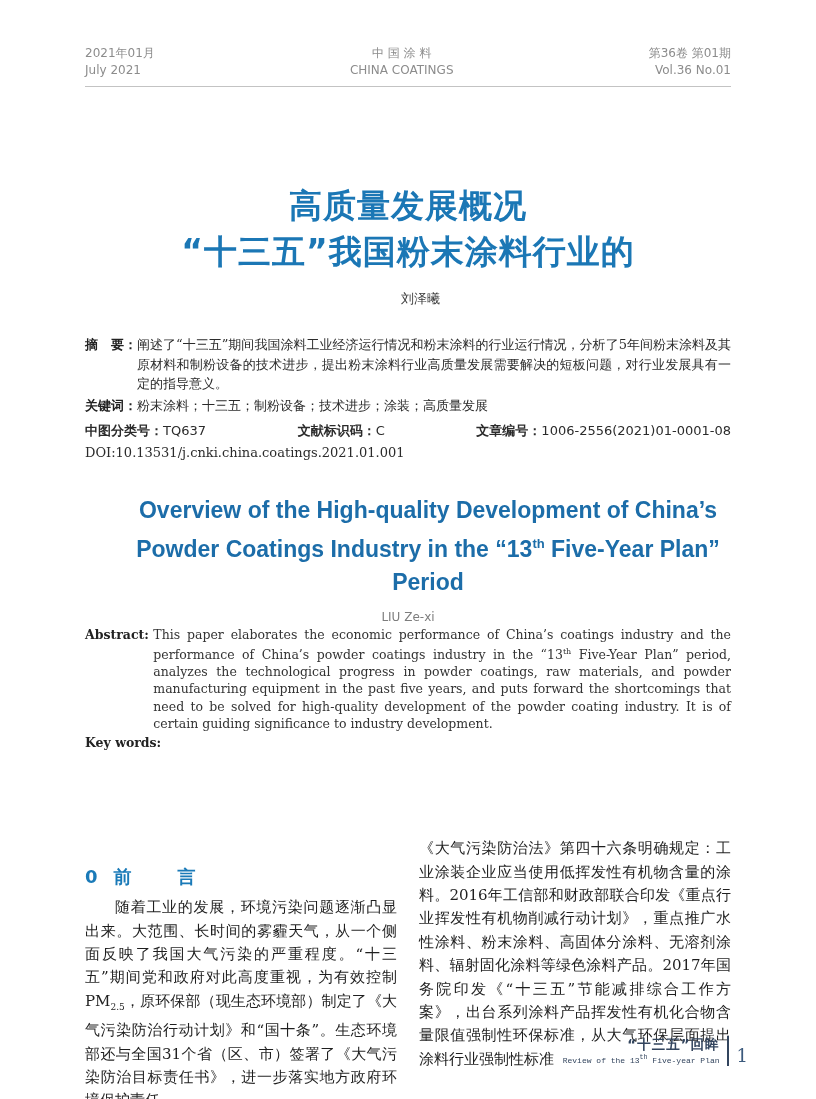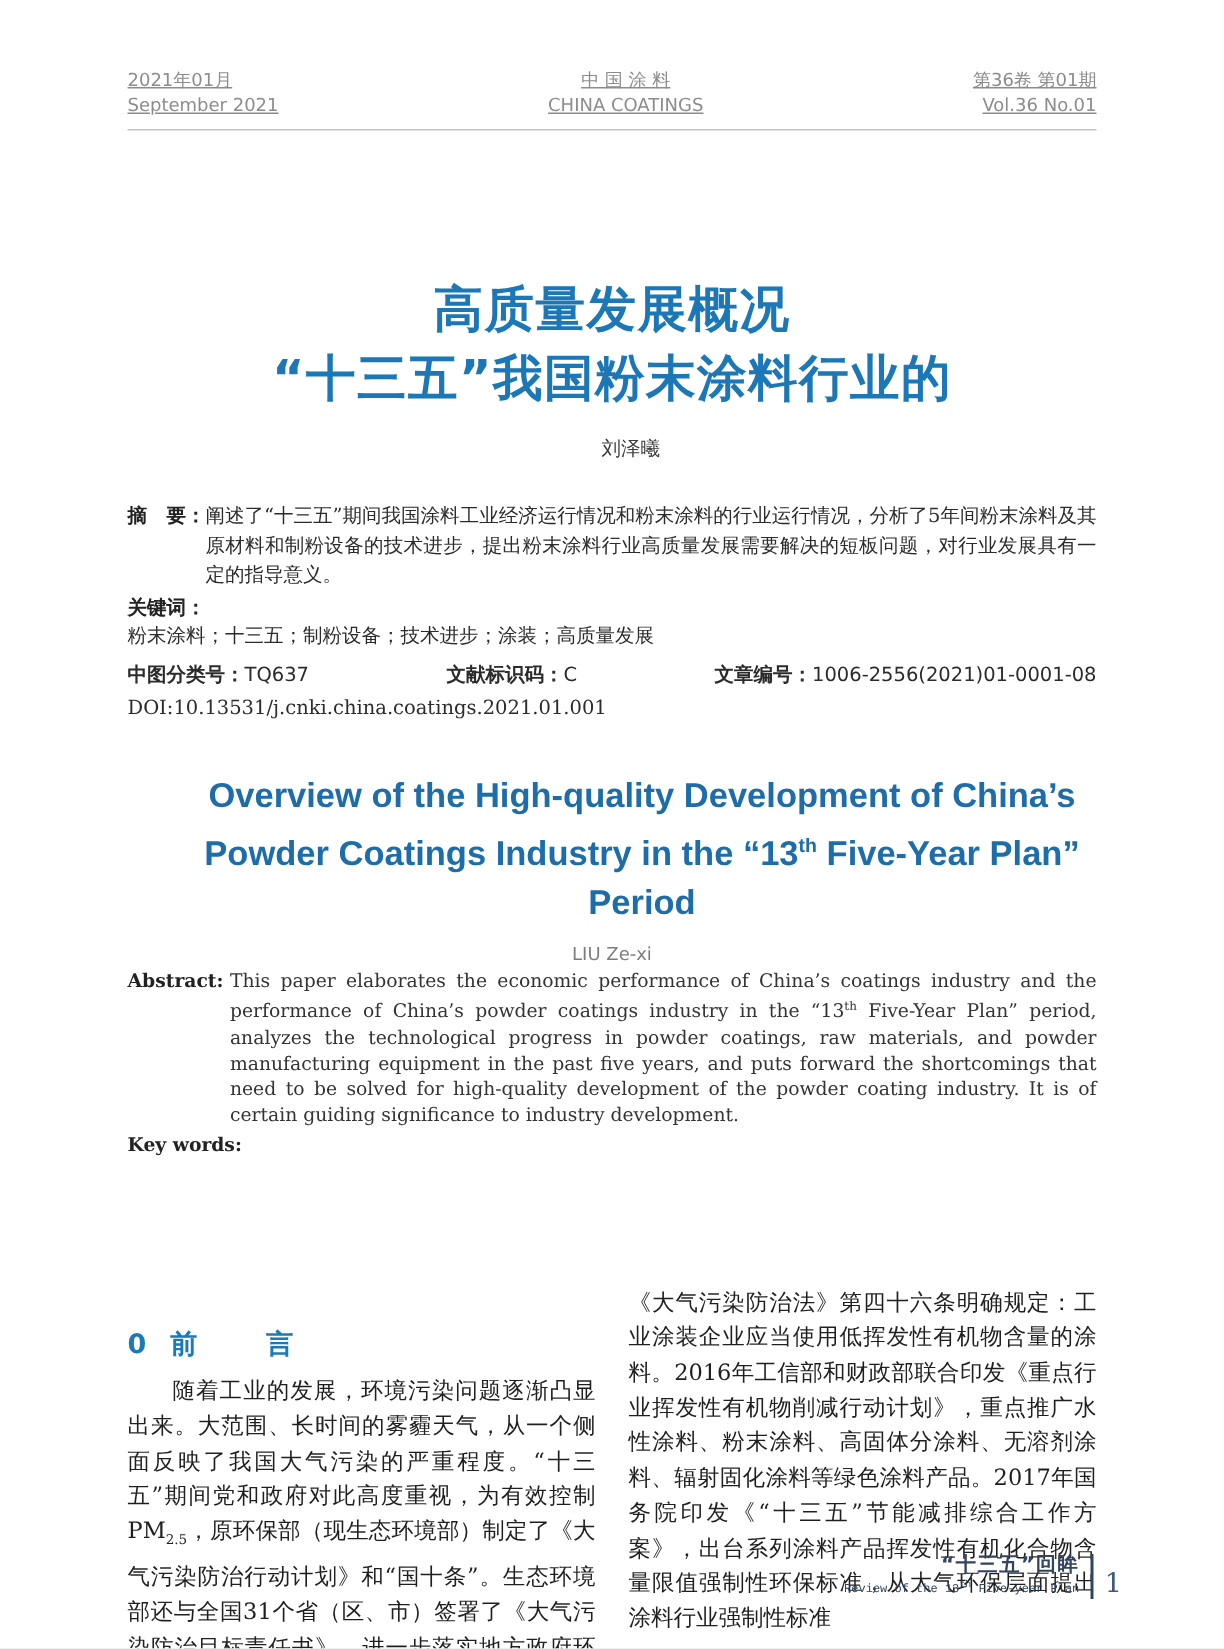--- a/index.html
+++ b/index.html
@@ -8,38 +8,38 @@
     position:relative; width:816px; height:1099px; margin:0 auto;
     background:#ffffff; overflow:hidden;
     font-family:"DejaVu Sans","Liberation Sans",sans-serif; color:#2b2b2b;
   }
 
   
   .jheader {
     display:flex; justify-content:space-between; align-items:flex-start;
     margin:45px 85px 0 85px; padding-bottom:7px;
     border-bottom:1px solid #c3c3c3;
-    font-size:12px; line-height:17px; color:#8c8c8c;text-decoration:underline;
+    font-size:12px; line-height:17px; color:#8c8c8c;
   }
   .jheader .c { text-align:center; }
   .jheader .r { text-align:right; }
 
   
   .title-zh {
     margin-top:96px; text-align:center; color:#1b77b5;
     font-size:33px; line-height:46px; font-weight:bold; letter-spacing:1px;
   }
   .author-zh { margin-top:15px; text-align:center; font-size:13px; color:#3a3a3a;padding-left:25px; }
 
   
   .zh-block { margin:27px 85px 0 85px; font-size:13px; line-height:19.5px; }
   .hang { display:flex; }
   .hang .label { flex:none; font-weight:bold; color:#222; }
   .hang .text { flex:1; text-align:justify; font-family:"DejaVu Serif","Liberation Serif",serif; }
-  .kw-zh { margin-top:2px;flex-direction:column; }
+  .kw-zh { margin-top:2px; }
 
   .meta-row {
     display:flex; justify-content:space-between; margin:5px 85px 0 85px;
     font-size:13px; line-height:21px;
   }
   .meta-row b { font-weight:bold; }
   .doi { margin:1px 85px 0 85px; font-size:13px; line-height:21px;
          font-family:"DejaVu Serif","Liberation Serif",serif; }
 
   
@@ -88,21 +88,21 @@
             font-size:18px; color:#3c5a7d; }
 </style>
 </head>
 <body>
 
 <div class="page">
 
   <div class="jheader">
     <div class="l">
       <div>2021年01月</div>
-      <div>September 2021</div>
+      <div>July 2021</div>
     </div>
     <div class="c">
       <div>中 国 涂 料</div>
       <div>CHINA COATINGS</div>
     </div>
     <div class="r">
       <div>第36卷 第01期</div>
       <div>Vol.36 No.01</div>
     </div>
   </div>

